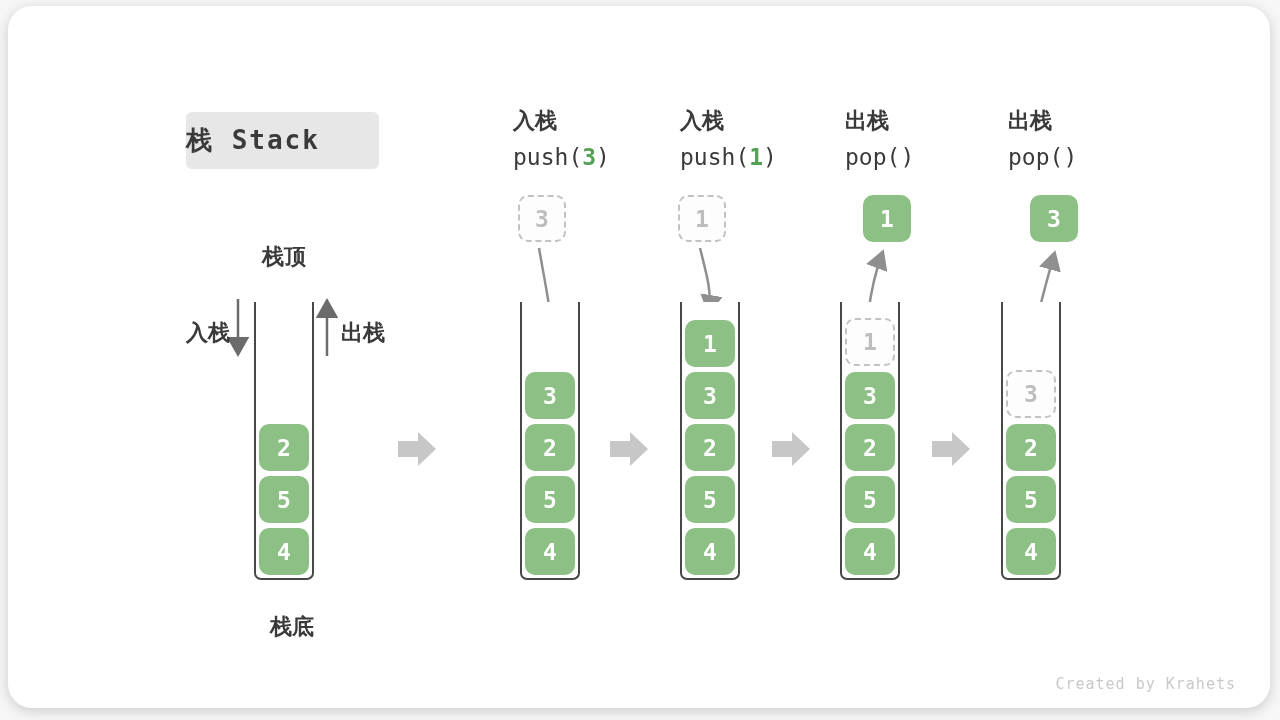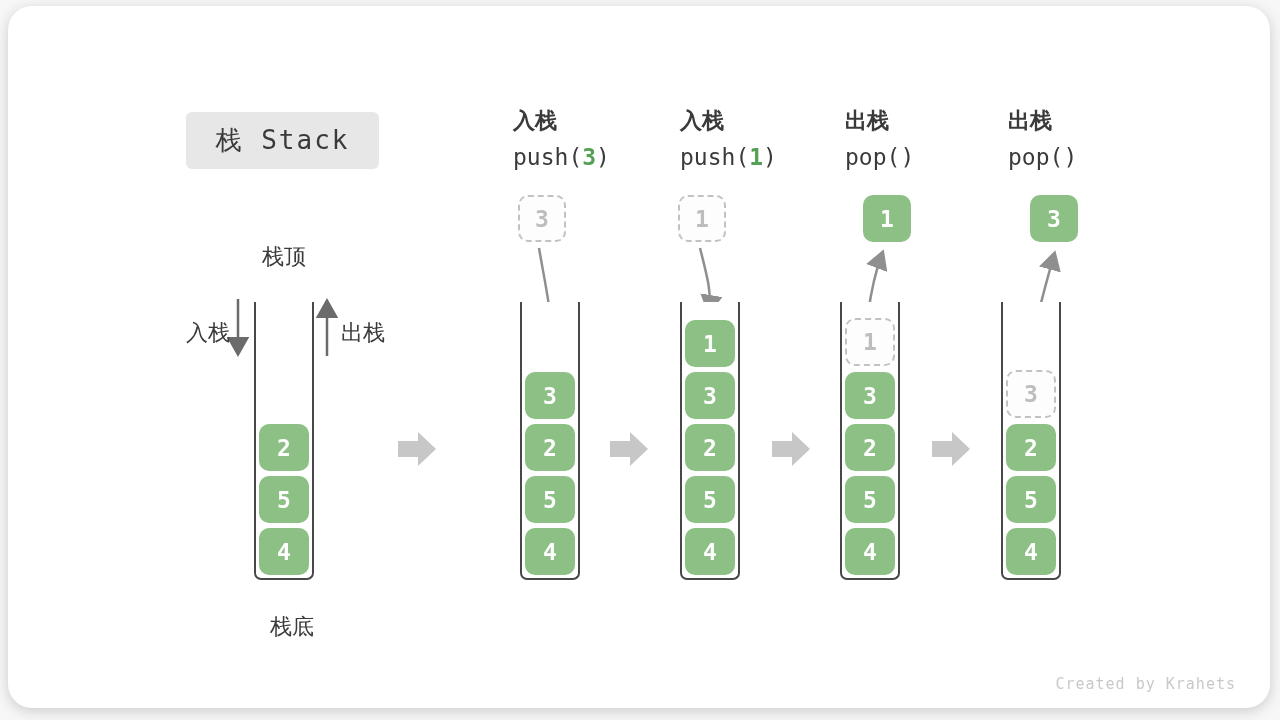--- a/index.html
+++ b/index.html
@@ -11,27 +11,27 @@
   .card{
     position:absolute;left:8px;top:6px;width:1262px;height:702px;
     background:#ffffff;border-radius:24px;
     box-shadow:0 3px 14px rgba(0,0,0,0.18);
   }
   .content{position:absolute;left:0;top:0;width:1280px;height:720px;}
 
   .title-box{
     position:absolute;left:186px;top:112px;width:193px;height:57px;
     background:#e7e7e7;border-radius:6px;
-    display:flex;align-items:center;justify-content:center;
+    display:flex;align-items:center;
     font-family:"DejaVu Sans Mono","Liberation Mono",monospace;
-    font-size:26px;font-weight:normal;color:#3a3a3a;letter-spacing:2px;
+    font-size:26px;font-weight:bold;color:#3a3a3a;letter-spacing:2px;
   }
 
   .cn-label{
-    position:absolute;font-size:22px;font-weight:normal;color:#3a3a3a;
+    position:absolute;font-size:22px;font-weight:bold;color:#3a3a3a;
     white-space:nowrap;
   }
   .centered60{width:60px;text-align:center;}
 
   .step-header{position:absolute;top:108px;}
   .hdr-cn{font-size:22px;font-weight:bold;color:#3a3a3a;line-height:26px;}
   .hdr-code{
     margin-top:10px;
     font-family:"DejaVu Sans Mono","Liberation Mono",monospace;
     font-size:23px;color:#3a3a3a;line-height:26px;white-space:nowrap;

